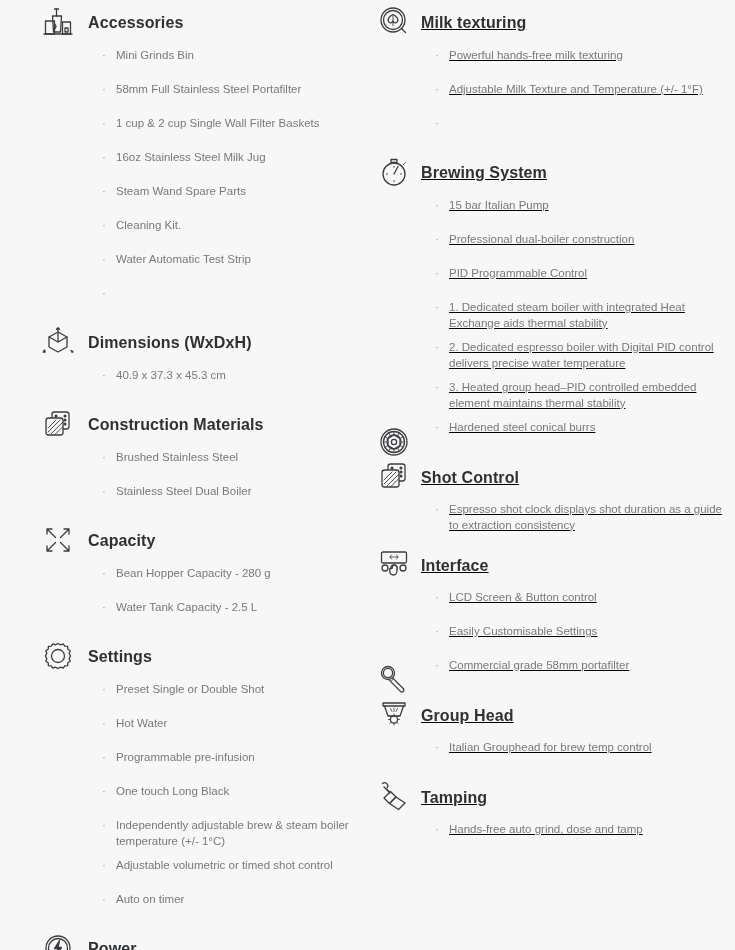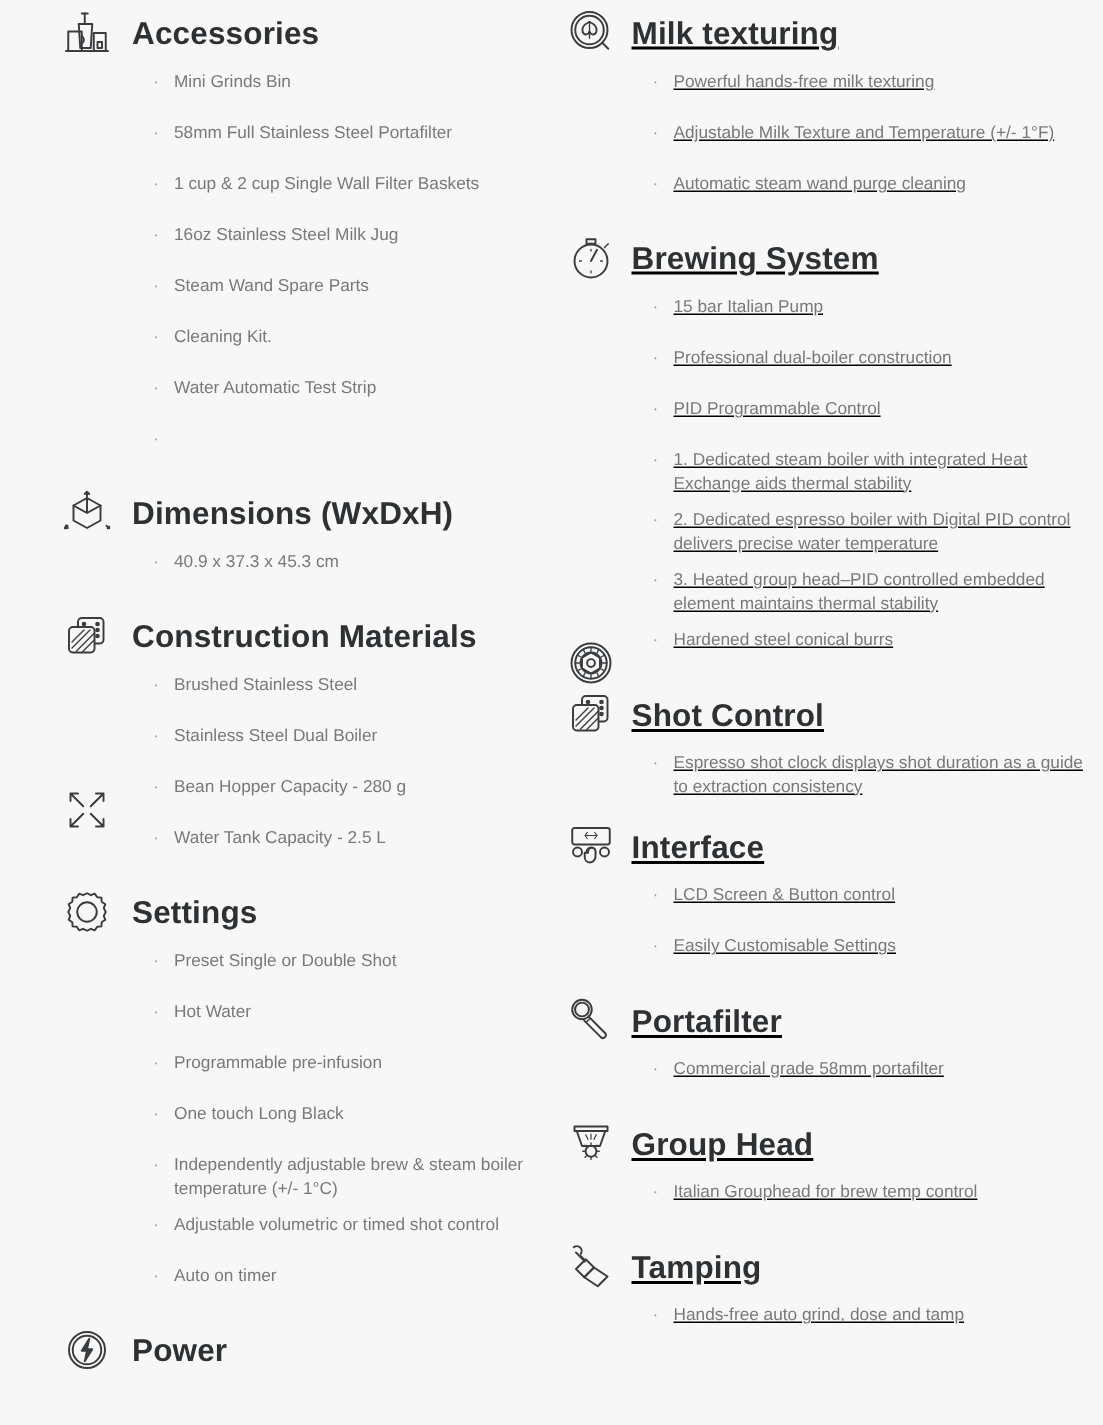--- a/index.html
+++ b/index.html
@@ -45,21 +45,21 @@
     width: 44px;
     height: 44px;
     display: flex;
     align-items: center;
     justify-content: center;
   }
   .col-right .spec-icon { left: 5px; }
   .spec-icon svg { display: block; }
 
   .spec-title {
-    font-size: 21px;
+    font-size: 16px;
     font-weight: bold;
     color: #2e3133;
     letter-spacing: 0.1px;
     line-height: 1.2;
   }
 
   .spec-list {
     list-style: none;
     margin: 0;
     padding: 0;
@@ -205,20 +205,23 @@
         <span class="spec-icon">
           <svg width="40" height="40" viewBox="0 0 40 40">
     <g stroke="#3a3d40" fill="none" stroke-width="1.3" stroke-linecap="round" stroke-linejoin="round">
       <path d="M17.5 17.5 L9 9 M9 9 V14 M9 9 H14"></path>
       <path d="M22.5 17.5 L31 9 M31 9 V14 M31 9 H26"></path>
       <path d="M17.5 22.5 L9 31 M9 31 V26 M9 31 H14"></path>
       <path d="M22.5 22.5 L31 31 M31 31 V26 M31 31 H26"></path>
     </g>
           </svg>
         </span>
+        <div class="spec-head">
+          <h3 class="spec-title">Capacity</h3>
+        </div>
         <ul class="spec-list">
           <li>
             <span class="bullet">·</span>
             <span class="txt">Bean Hopper Capacity - 280 g</span>
           </li>
           <li>
             <span class="bullet">·</span>
             <span class="txt">Water Tank Capacity - 2.5 L</span>
           </li>
         </ul>
@@ -301,21 +304,20 @@
           <li>
             <span class="bullet">·</span>
             <span class="txt">Powerful hands-free milk texturing</span>
           </li>
           <li>
             <span class="bullet">·</span>
             <span class="txt">Adjustable Milk Texture and Temperature (+/- 1°F)</span>
           </li>
           <li>
             <span class="bullet">·</span>
-            <span class="txt">Automatic steam wand purge cleaning</span>
           </li>
         </ul>
       </div>
       <div class="spec-block">
         <span class="spec-icon">
           <svg width="40" height="40" viewBox="0 0 40 40">
     <g stroke="#3a3d40" fill="none" stroke-width="1.3" stroke-linecap="round" stroke-linejoin="round">
       <circle cx="20" cy="22" r="11"></circle>
       <path d="M17 7.5 h6 v3 h-6 z"></path>
               <path d="M20 10.5 V11"></path>
@@ -443,23 +445,20 @@
         <span class="spec-icon">
           <svg width="40" height="40" viewBox="0 0 40 40">
     <g stroke="#3a3d40" fill="none" stroke-width="1.3" stroke-linecap="round" stroke-linejoin="round">
       <circle cx="14" cy="13" r="6.5"></circle>
               <circle cx="14" cy="13" r="4.6"></circle>
       <path d="M18.3 17.6 L29.5 28.8 a2 2 0 0 1 -2.8 2.8 L15.5 20.4"></path>
       <path d="M19.5 18.8 L17 21.3" stroke-width="0.9"></path>
     </g>
           </svg>
         </span>
-        <div class="spec-head">
-          <h3 class="spec-title">Portafilter</h3>
-        </div>
         <ul class="spec-list">
           <li>
             <span class="bullet">·</span>
             <span class="txt">Commercial grade 58mm portafilter</span>
           </li>
         </ul>
       </div>
       <div class="spec-block">
         <span class="spec-icon">
           <svg width="40" height="40" viewBox="0 0 40 40">

